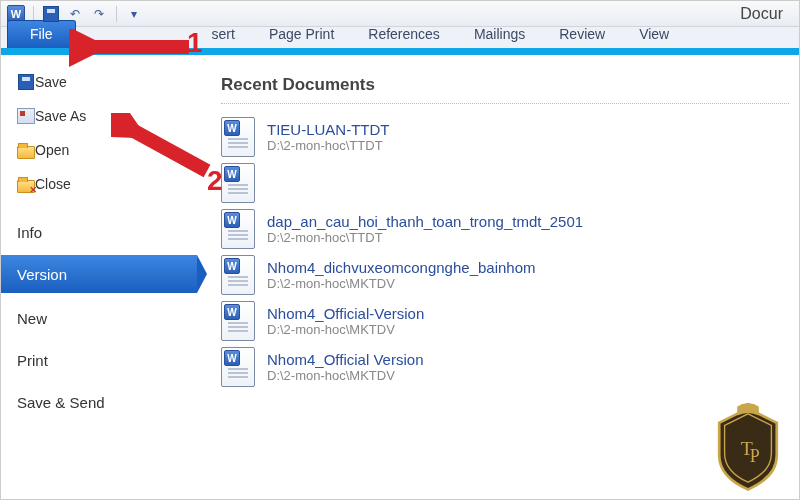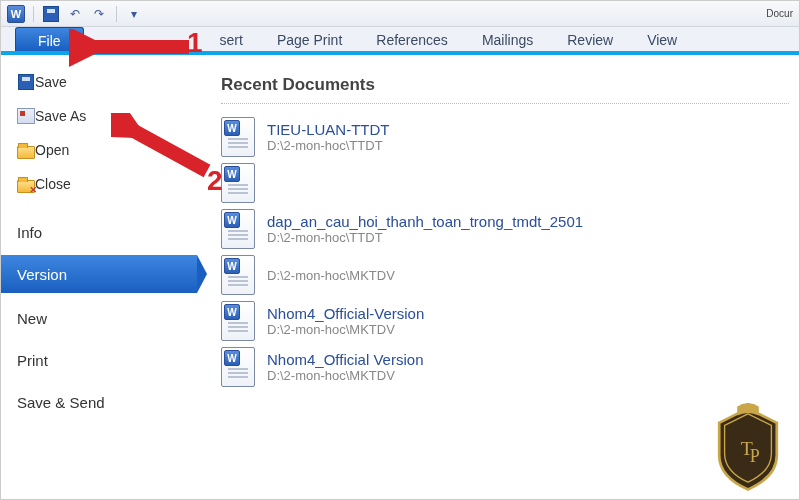--- a/index.html
+++ b/index.html
@@ -2,22 +2,22 @@
 <html><head>
 <meta charset="utf-8">
 <style>
   * { box-sizing: border-box; margin: 0; padding: 0; }
   body { font-family: "Segoe UI", Tahoma, sans-serif; font-size: 13px; background: #fff; width: 800px; height: 500px; overflow: hidden; border: 1px solid #ccc; position: relative; }
   .titlebar { height: 26px; display: flex; align-items: center; padding: 0 6px; background: linear-gradient(#f8f9fb,#e9edf3); border-bottom: 1px solid #d0d5dc; }
   .titlebar .app-icon { width:18px; height:18px; border:1px solid #2a4e9b; background: linear-gradient(#5a8edc,#2a5fb5); color:#fff; font-weight:bold; font-size:11px; display:flex; align-items:center; justify-content:center; border-radius:2px; }
   .qat { display:flex; align-items:center; gap:6px; margin-left:6px; }
   .qat .qbtn { width:18px; height:18px; display:flex; align-items:center; justify-content:center; color:#3a5a9b; font-size:12px; }
   .qat .sep { width:1px; height:16px; background:#c6ccd6; margin:0 2px; }
-  .title-text { margin-left:auto; color:#444; font-size:10px; }
-  .ribbon-tabs { height:28px; display:flex; padding-left:14px; gap:6px; background:#eef2f8; border-bottom:4px solid #0ea5e9; }
+  .title-text { margin-left:auto; margin-right:10px; color:#444; font-size:16px; }
+  .ribbon-tabs { height:28px; display:flex; align-items:flex-end; padding-left:6px; gap:6px; background:#eef2f8; border-bottom:7px solid #0ea5e9; }
   .ribbon-tabs .tab { padding:5px 14px 6px; color:#3b4a63; font-size:14px; }
   .ribbon-tabs .tab.cut { color:#3b4a63; }
   .file-tab { background: linear-gradient(#3d86e0,#1a5fc0); color:#fff !important; border:1px solid #144a99; border-bottom:none; border-radius:3px 3px 0 0; padding:5px 22px 6px !important; font-size:14px; }
   .body-area { display:flex; height:calc(100% - 54px); }
   .sidebar { width:196px; background:#fff; padding-top:10px; }
   .side-item { height:34px; display:flex; align-items:center; gap:0; padding:0 16px; color:#333; font-size:14px; cursor:default; }
   .side-item.icon .ico { width:18px; height:18px; display:flex; align-items:center; justify-content:center; }
   .side-item.info { margin-top:14px; font-size:15px; color:#333; }
   .side-item.recent { background: linear-gradient(#3d86e0,#1a5fc0); color:#fff; position:relative; margin-top:6px; height:38px; font-size:15px; }
   .side-item.recent::after { content:""; position:absolute; right:-10px; top:0; border-top:19px solid transparent; border-bottom:19px solid transparent; border-left:10px solid #1a5fc0; }
@@ -143,20 +143,21 @@
           <div class="doc-text">
             <div class="doc-title">dap_an_cau_hoi_thanh_toan_trong_tmdt_2501</div>
             <div class="doc-path">D:\2-mon-hoc\TTDT</div>
           </div>
         </div>
         <div class="doc-row">
           <div class="doc-icon">
             <div class="wico"></div>
           </div>
           <div class="doc-text">
+            <div class="doc-title">Nhom4_dichvuxeomcongnghe_bainhom</div>
             <div class="doc-path">D:\2-mon-hoc\MKTDV</div>
           </div>
         </div>
         <div class="doc-row">
           <div class="doc-icon">
             <div class="wico"></div>
           </div>
           <div class="doc-text">
             <div class="doc-title">Nhom4_Official-Version</div>
             <div class="doc-path">D:\2-mon-hoc\MKTDV</div>

